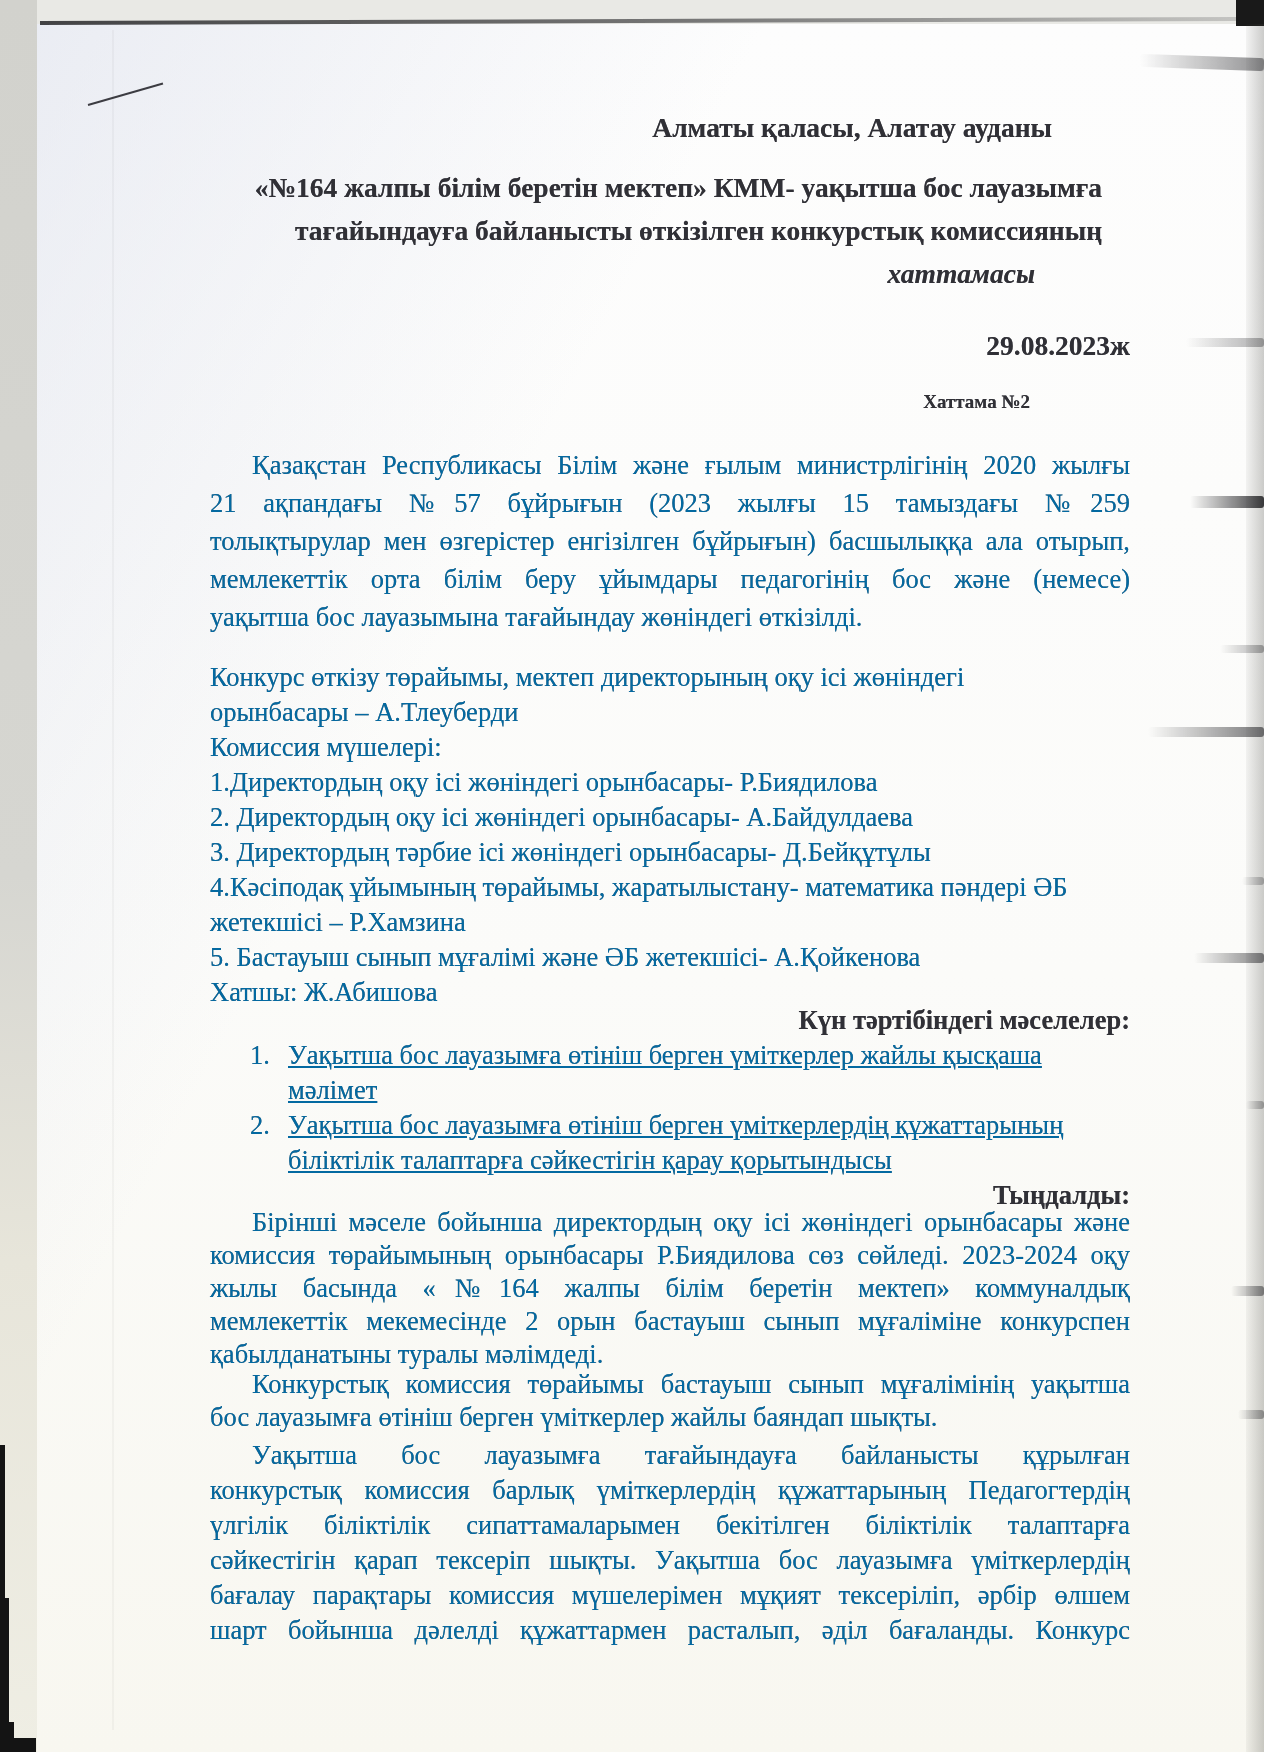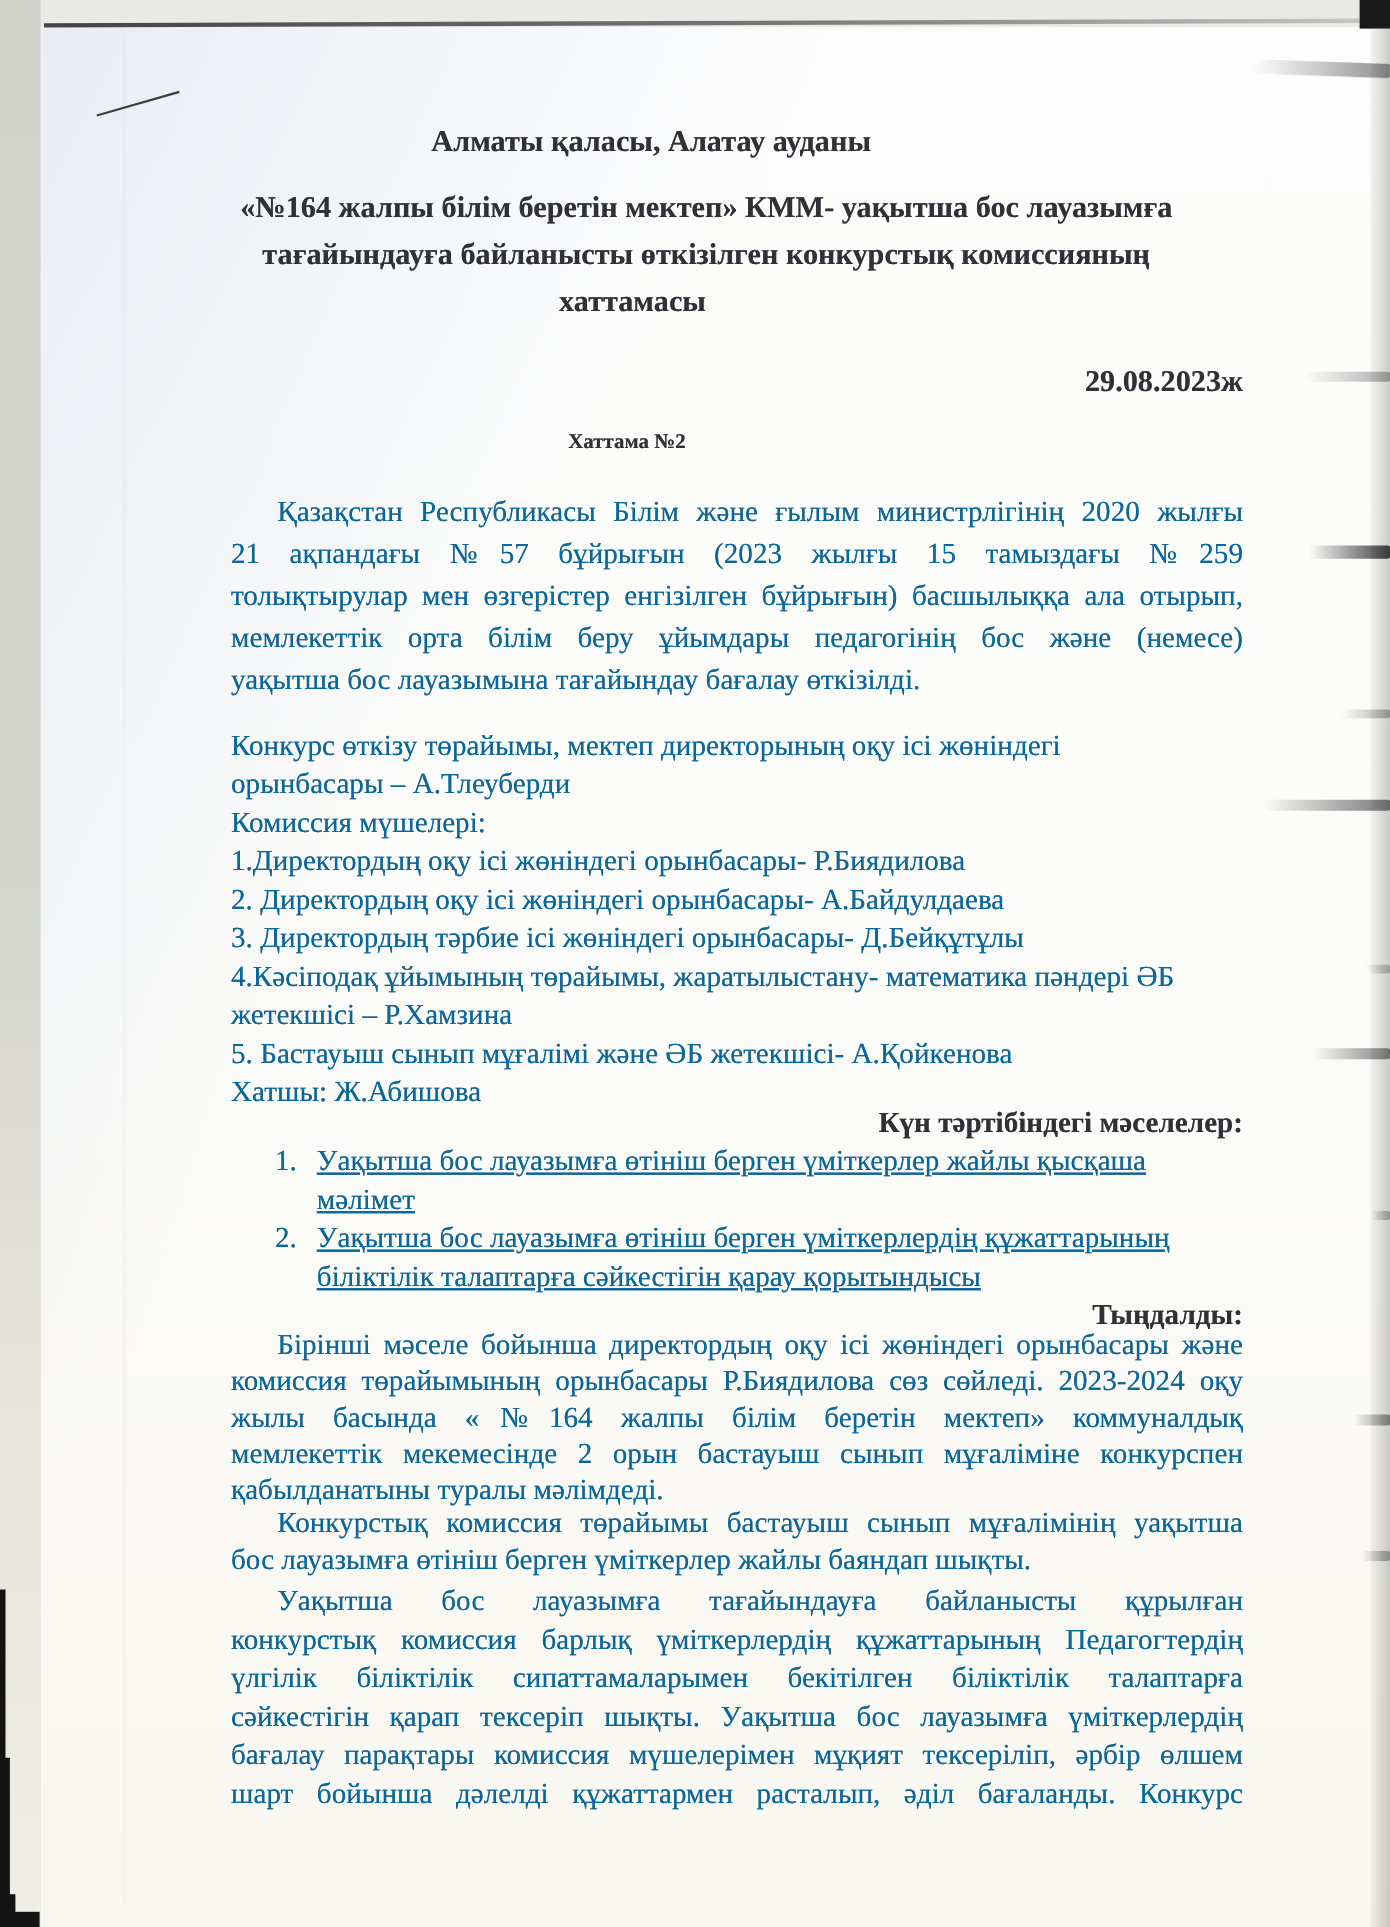--- a/index.html
+++ b/index.html
@@ -23,29 +23,29 @@
   .fold-line{position:absolute;left:112px;top:30px;width:2px;height:1700px;background:rgba(90,90,100,.05);}
   .staple{position:absolute;left:88px;top:104px;width:78px;height:2px;background:#3c3c42;
     transform:rotate(-16deg);transform-origin:left center;}
   .streak{position:absolute;border-radius:3px;filter:blur(.7px);}
   
   .blk{position:absolute;background:#141414;}
   
   .block{position:absolute;left:210px;width:920px;color:#0369a1;font-size:26.5px;line-height:35px;
     text-shadow:0 0 .5px rgba(55,55,62,.7);}
   .bold{font-weight:bold;color:#303036;text-align:right;}
-  .center{text-align:center;}
+  .center{text-align:right;}
   .line{white-space:normal;}
   .j{text-align:justify;text-align-last:justify;}
   .ind{text-indent:42px;}
   .t-loc{top:110px;font-size:27.5px;position:relative;}
   .t-loc .inner{position:relative;left:-78px;}
   .t-main{top:166px;line-height:43px;font-size:27.5px;}
   .t-main .l12{position:relative;left:-28px;}
-  .t-main .l3{position:relative;left:-95px;}
+  .t-main .l3{position:relative;left:-95px;font-style:italic;}
   .t-date{top:328px;font-size:27.5px;}
   .t-proto{top:384px;font-size:19px;}
   .t-proto .inner{position:relative;left:-100px;}
   .p1{top:446px;line-height:38px;}
   .chair{top:660px;line-height:35px;}
   .agenda{top:1038px;line-height:35px;}
   .agenda-head{position:absolute;left:210px;top:1003px;width:920px;}
   .agenda-row{display:flex;}
   .agenda-num{width:38px;flex:none;}
   .agenda-txt{flex:1;text-decoration:underline;}
@@ -98,21 +98,21 @@
 
   <div class="block t-proto center bold">
     <div class="inner">Хаттама №2</div>
   </div>
 
   <div class="block p1">
     <div class="line j ind">Қазақстан Республикасы Білім және ғылым министрлігінің 2020 жылғы</div>
     <div class="line j">21 ақпандағы №57 бұйрығын (2023 жылғы 15 тамыздағы №259</div>
     <div class="line j">толықтырулар мен өзгерістер енгізілген бұйрығын) басшылыққа ала отырып,</div>
     <div class="line j">мемлекеттік орта білім беру ұйымдары педагогінің бос және (немесе)</div>
-    <div class="line">уақытша бос лауазымына тағайындау бағалау өткізілді.</div>
+    <div class="line">уақытша бос лауазымына тағайындау жөніндегі өткізілді.</div>
   </div>
 
   <div class="block chair">
     <div class="line">Конкурс өткізу төрайымы, мектеп директорының оқу ісі жөніндегі</div>
     <div class="line">орынбасары – А.Тлеуберди</div>
     <div class="line">Комиссия мүшелері:</div>
     <div class="line">1.Директордың оқу ісі жөніндегі орынбасары- Р.Биядилова</div>
     <div class="line">2. Директордың оқу ісі жөніндегі орынбасары- А.Байдулдаева</div>
     <div class="line">3. Директордың тәрбие ісі жөніндегі орынбасары- Д.Бейқұтұлы</div>
     <div class="line">4.Кәсіподақ ұйымының төрайымы, жаратылыстану- математика пәндері ӘБ</div>

